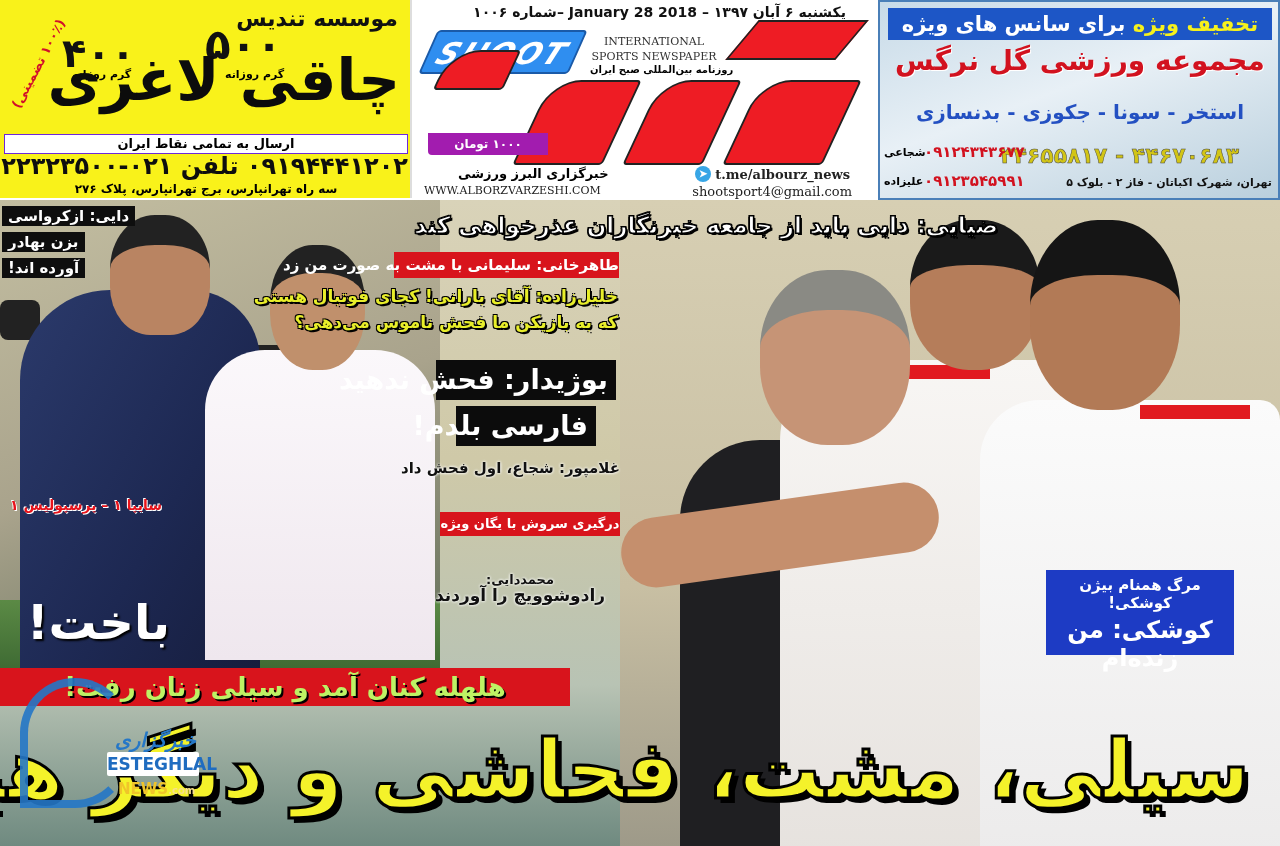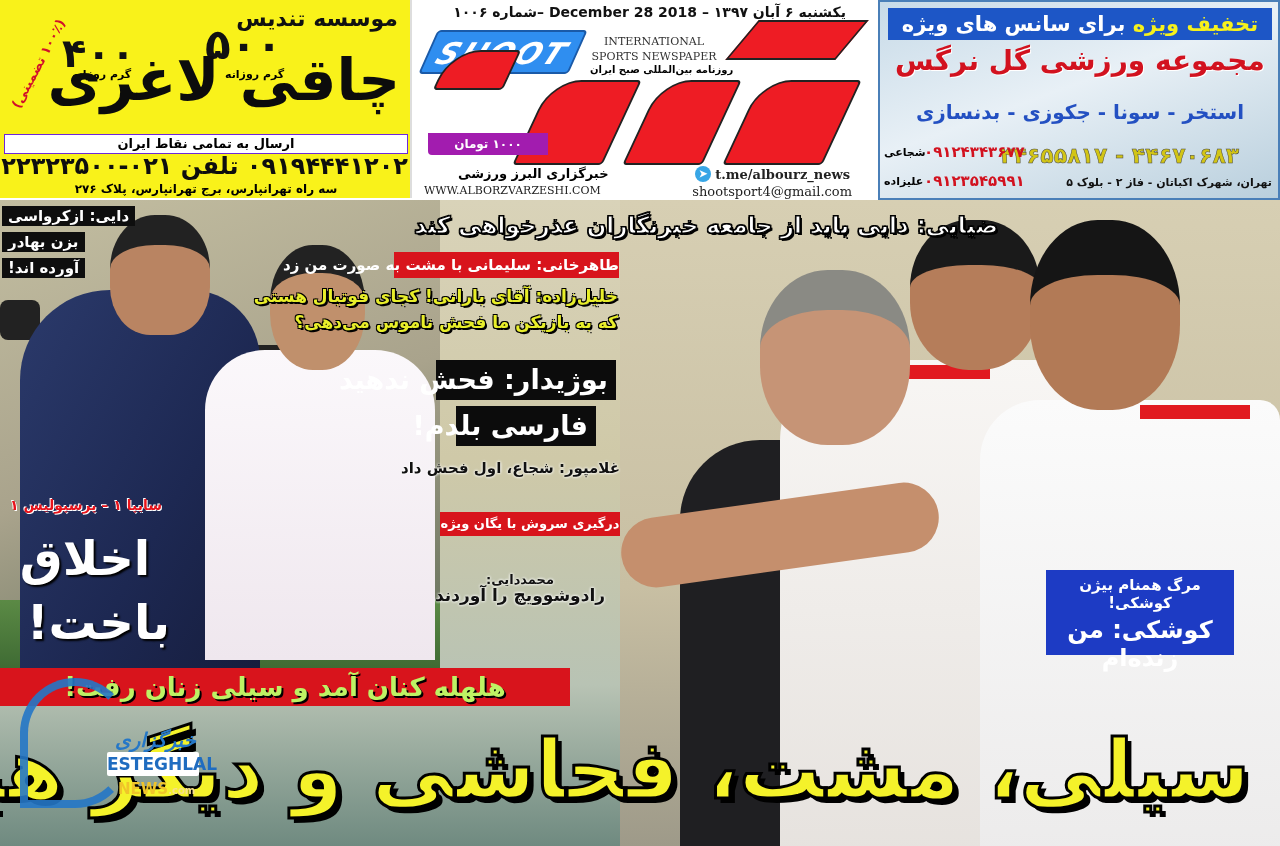--- a/index.html
+++ b/index.html
@@ -98,21 +98,21 @@
   <div class="abs n400">۴۰۰</div>
   <div class="abs gram2 rtl">گرم روزانه</div>
   <div class="abs guar rtl">(۱۰۰٪ تضمینی)</div>
   <div class="abs big rtl">چاقی لاغری</div>
   <div class="abs strip rtl">ارسال به تمامی نقاط ایران</div>
   <div class="abs phones rtl">۰۹۱۹۴۴۴۱۲۰۲  تلفن  ۰۲۱-۲۲۳۲۳۵۰۰</div>
   <div class="abs addr rtl">سه راه تهرانپارس، برج تهرانپارس، پلاک ۲۷۶</div>
 </div>
 
 <div id="masthead" class="abs">
-  <div class="abs date rtl">یکشنبه ۶ آبان ۱۳۹۷ – 2018 December 28 –شماره ۱۰۰۶</div>
+  <div class="abs date rtl">یکشنبه ۶ آبان ۱۳۹۷ – 2018 January 28 –شماره ۱۰۰۶</div>
   <div class="abs shoot-logo">SHOOT</div>
   <div class="abs intl">
     <div>INTERNATIONAL</div>
     <div>SPORTS NEWSPAPER</div>
   </div>
   <div class="abs fa-intl rtl">روزنامه بین‌المللی صبح ایران</div>
   <div class="abs logo-fa">
     <div class="bar-top"></div>
     <div class="letter" style="right:10px;width:100px;"></div>
     <div class="letter" style="right:130px;width:80px;"></div>
@@ -184,21 +184,20 @@
   <div class="black-box rtl" style="left:456px;top:206px;width:140px;">فارسی بلدم!</div>
 
   <div class="black-text rtl" style="left:440px;top:257px;width:180px;font-size:15px;line-height:22px;">غلامپور: شجاع، اول فحش داد</div>
 
   <div class="red-tag rtl" style="left:440px;top:312px;width:180px;height:24px;font-size:13px;line-height:24px;">درگیری سروش با یگان ویژه</div>
 
   <div class="black-text rtl" style="left:420px;top:355px;width:200px;font-size:13px;line-height:26px;margin-top:12px;">محمددایی:</div>
   <div class="black-text rtl" style="left:420px;top:382px;width:200px;font-size:17px;line-height:26px;">رادوشوویچ را آوردند</div>
 
   <div class="red-tag rtl" style="left:2px;top:294px;width:168px;height:22px;font-size:14px;line-height:22px;background:none;color:#e8141c;text-shadow:1px 1px 0 #fff,-1px -1px 0 #fff;">سایپا ۱ – پرسپولیس ۱</div>
-  <div class="big-white rtl" style="left:0;top:328px;width:170px;font-size:48px;line-height:60px;">اخلاق</div>
   <div class="big-white rtl" style="left:0;top:392px;width:170px;font-size:48px;line-height:60px;padding-left:37px;">باخت!</div>
 
   <div class="blue-box">
     <div class="rtl" style="font-size:15px;font-weight:bold;margin-top:6px;">مرگ همنام بیژن کوشکی!</div>
     <div class="rtl" style="font-size:24px;font-weight:bold;margin-top:4px;">کوشکی: من زنده‌ام</div>
   </div>
 
   <div class="headline-bar rtl">هلهله کنان آمد و سیلی زنان رفت!</div>
   <div class="giant rtl">سیلی، مشت، فحاشی و دیگر هیچ!</div>
 </div>

